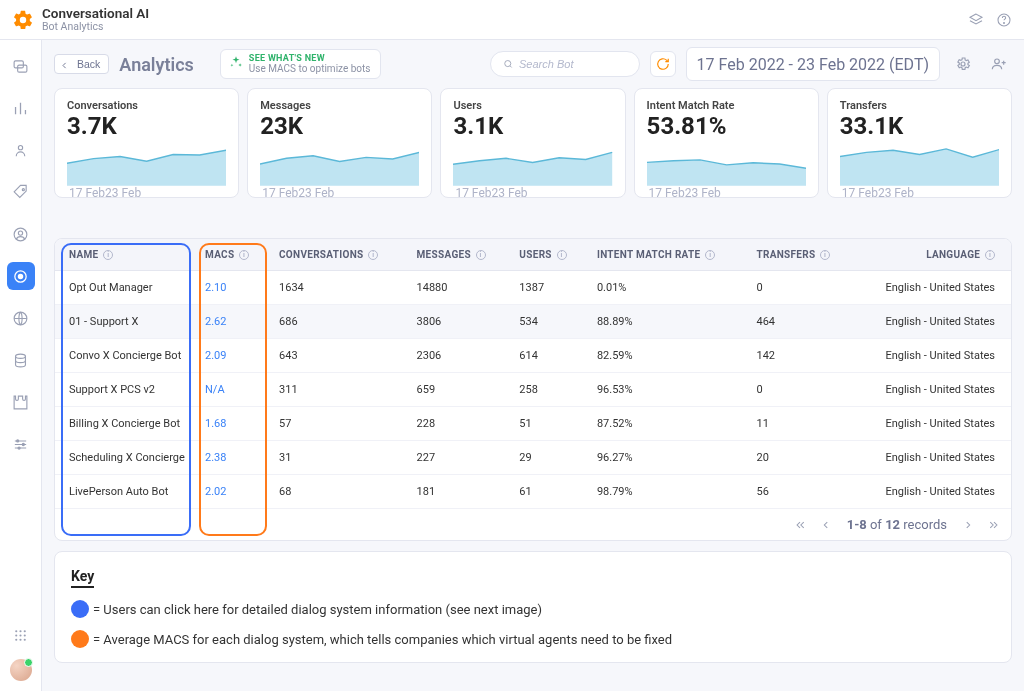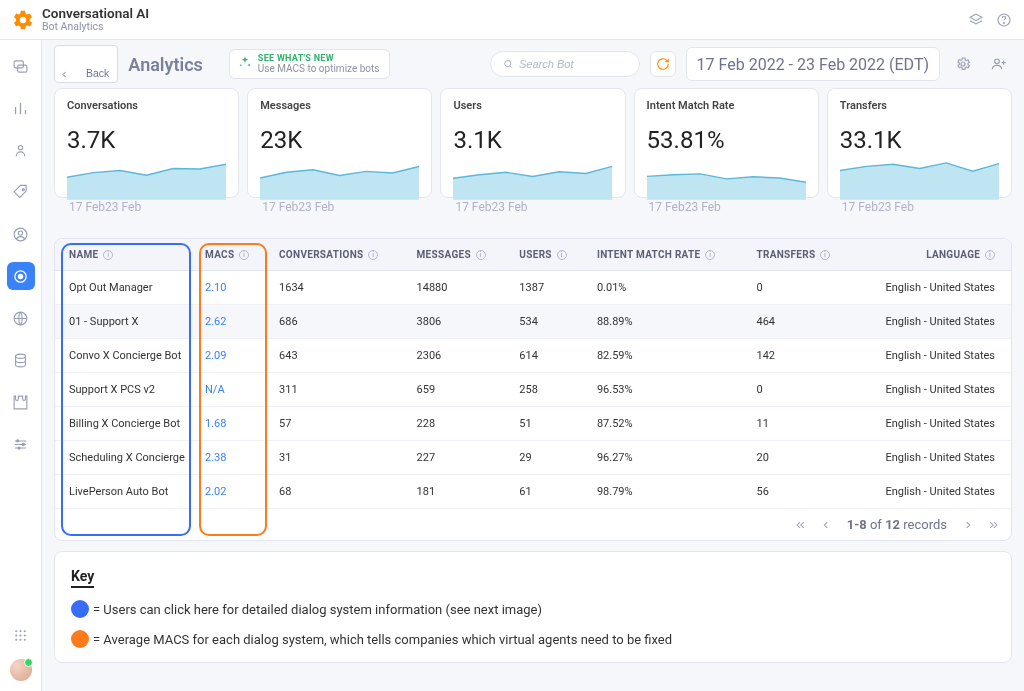--- a/index.html
+++ b/index.html
@@ -80,22 +80,22 @@
     height: 48px;
     gap: 10px;
     padding: 0 4px;
   }
   .back-btn {
     display: flex; align-items: flex-end;
     font-size: 10.5px; color: #6d7390;
     border: 1px solid #d8dbe8;
     background: #fff;
     border-radius: 4px;
-    padding: 21px 8px 3px 5px;
-    gap: 17px;
+    padding: 3px 8px 3px 5px;
+    gap: 8px;
   }
   .page-title {
     font-size: 18px; font-weight: 600; color: #7a8099;
   }
   .whatsnew {
     display: flex; align-items: center;
     background: #fff;
     border: 1px solid #e2e5ef;
     border-radius: 6px;
     padding: 4px 10px 4px 8px;
@@ -148,21 +148,21 @@
     flex:1;
     background:#fff;
     border:1px solid #e4e6ef;
     border-radius:8px;
     padding:10px 12px 6px;
     height:110px;
     position:relative;
     display:flex;flex-direction:column;
   }
   .metric-label { font-size:11px;font-weight:600;color:#444; }
-  .metric-value { font-size:24px;font-weight:400;color:#222;margin-top:14px; }
+  .metric-value { font-size:24px;font-weight:700;color:#222;margin-top:0; }
   .spark { flex:1; position:relative; margin-top:4px; }
   .spark svg { width:100%; height:100%; }
   .spark-range {
     display:flex;
     font-size:12px;color:#aeb3c8;padding:0 2px;
   }
 
   
   .table-wrap {
     margin: 10px 4px 0;

